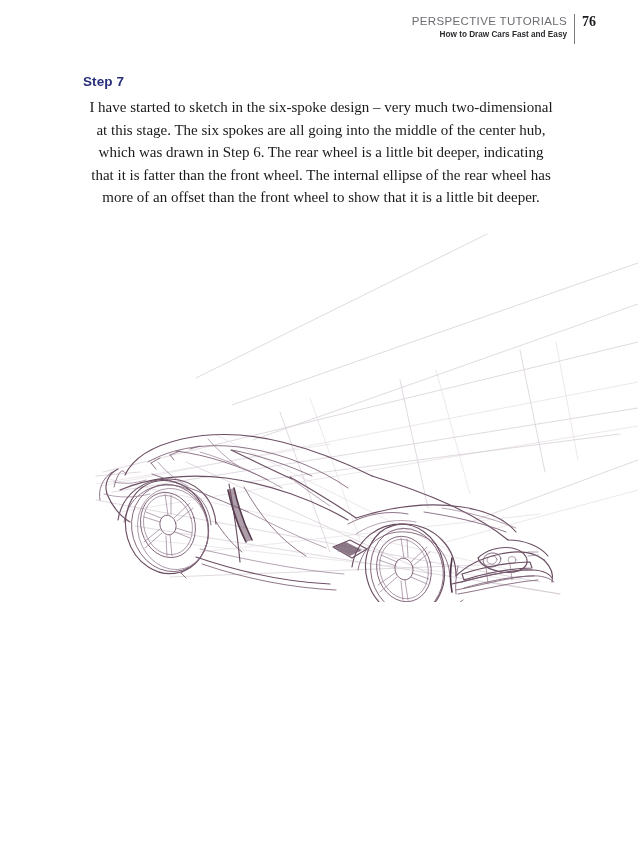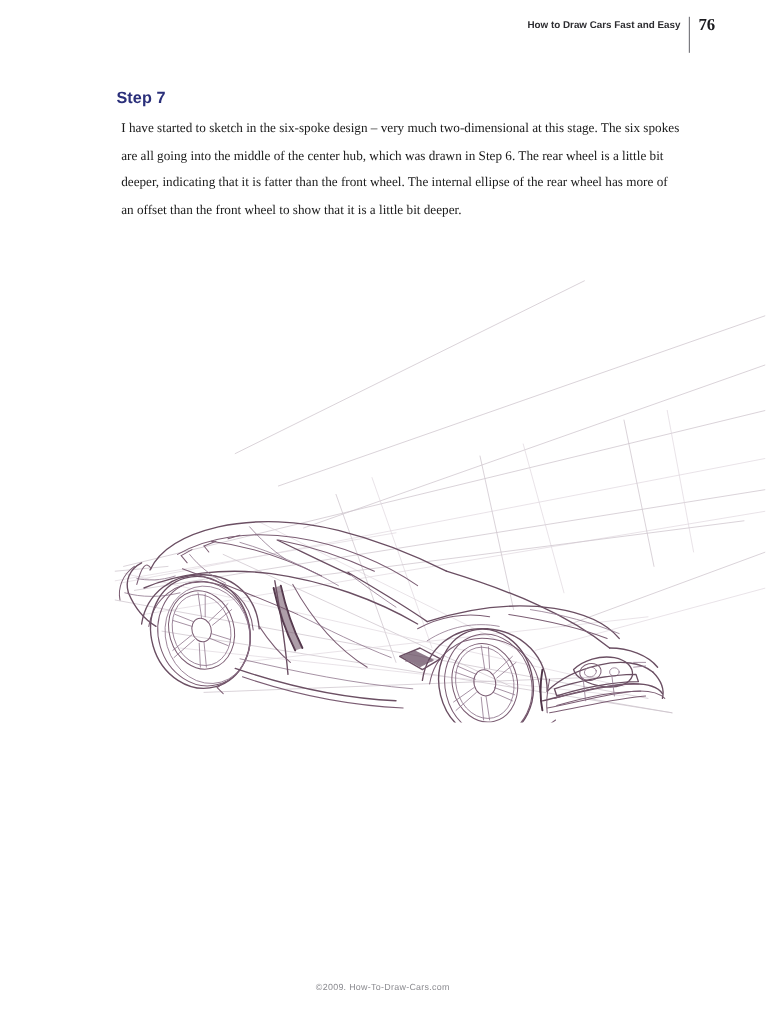--- a/index.html
+++ b/index.html
@@ -57,39 +57,39 @@
     font-size: 14px;
     font-weight: bold;
     color: #1b1b1f;
     line-height: 15px;
     padding-left: 7px;
   }
 
   
   .content {
     position: absolute;
-    left: 97px;
+    left: 83px;
     top: 74px;
     width: 476px;
   }
   .step-title {
     font-family: "Liberation Sans", sans-serif;
     font-size: 13.5px;
     font-weight: bold;
     color: #2a2f7a;
     margin: 0 0 7px 0;
     letter-spacing: 0.1px;
   }
   .body-text {
     font-family: "Liberation Serif", serif;
-    font-size: 11px;
+    font-size: 15px;
     line-height: 22.6px;
     color: #1a1a1a;
     margin: 4px;
-    text-align: left;
+    text-align: center;
   }
 
   
   .drawing {
     position: absolute;
     left: 0px;
     top: 222px;
     width: 638px;
     height: 380px;
   }
@@ -110,20 +110,21 @@
     letter-spacing: 0.25px;
   }
 </style>
 </head>
 <body>
 
 <div class="page">
 
   <div class="header">
     <div class="header-titles">
+      <div class="header-main">PERSPECTIVE TUTORIALS</div>
       <div class="header-sub">How to Draw Cars Fast and Easy</div>
     </div>
     <div class="header-rule"></div>
     <div class="header-page">76</div>
   </div>
 
   <div class="content">
     <h2 class="step-title">Step 7</h2>
     <p class="body-text">I have started to sketch in the six-spoke design – very much two-dimensional at this stage. The six spokes are all going into the middle of the center hub, which was drawn in Step 6. The rear wheel is a little bit deeper, indicating that it is fatter than the front wheel. The internal ellipse of the rear wheel has more of an offset than the front wheel to show that it is a little bit deeper.</p>
   </div>
@@ -352,17 +353,14 @@
 
       <g>
         <path class="ink2" d="M181 351 L188 346"></path>
         <path class="ink2" d="M181 351 L186 356"></path>
         <path class="ink2" d="M456 383 L463 378"></path>
         <path class="ink2" d="M456 383 L461 388"></path>
       </g>
     </svg>
   </div>
 
-  <div class="footer">
-    <span class="footer-text">©2009. How-To-Draw-Cars.com</span>
-  </div>
 
 </div>
 
 </body></html>

